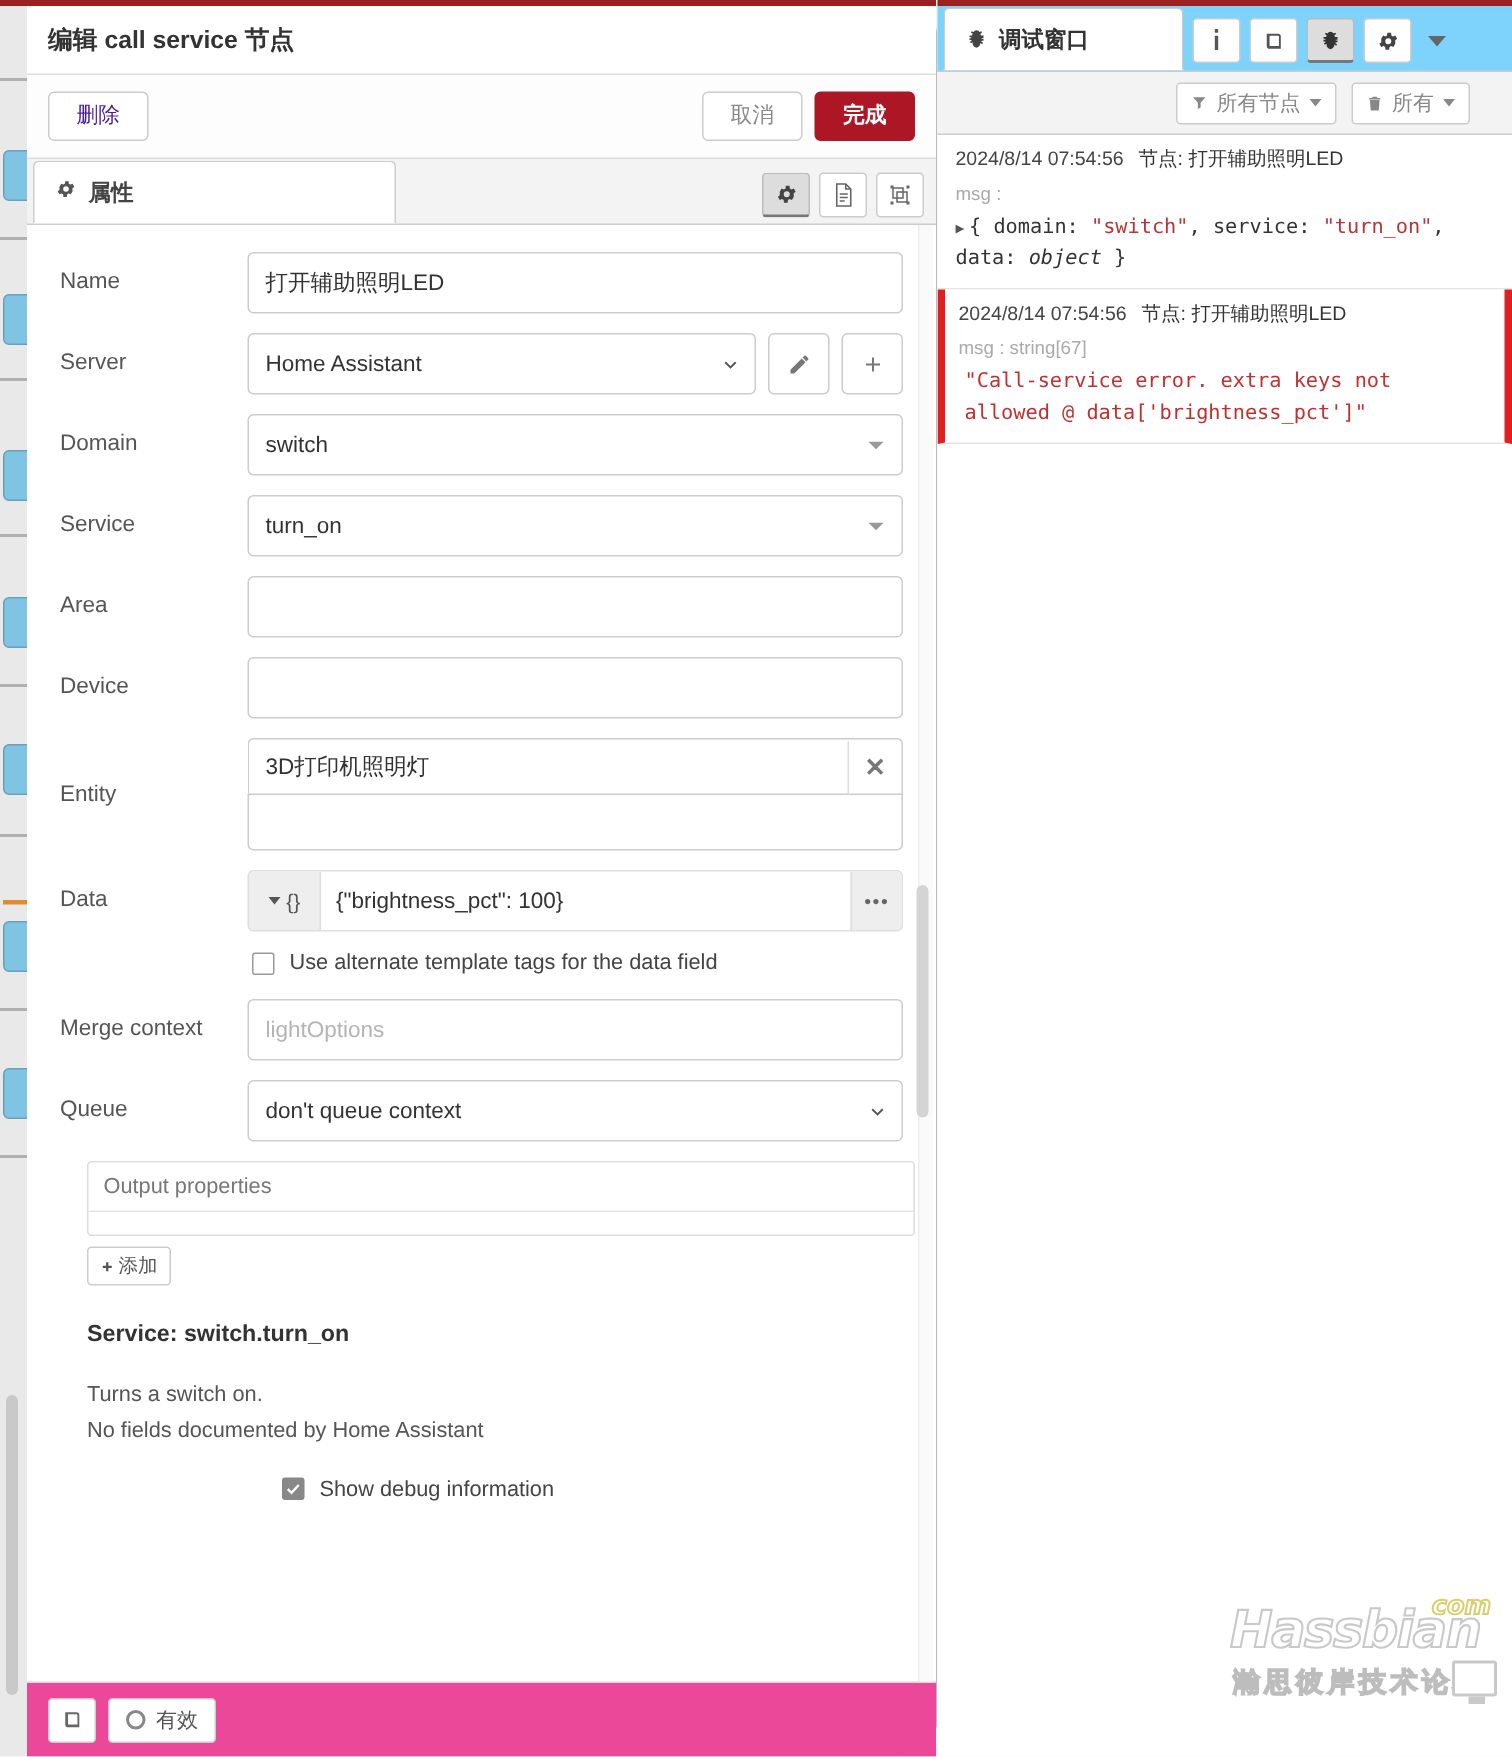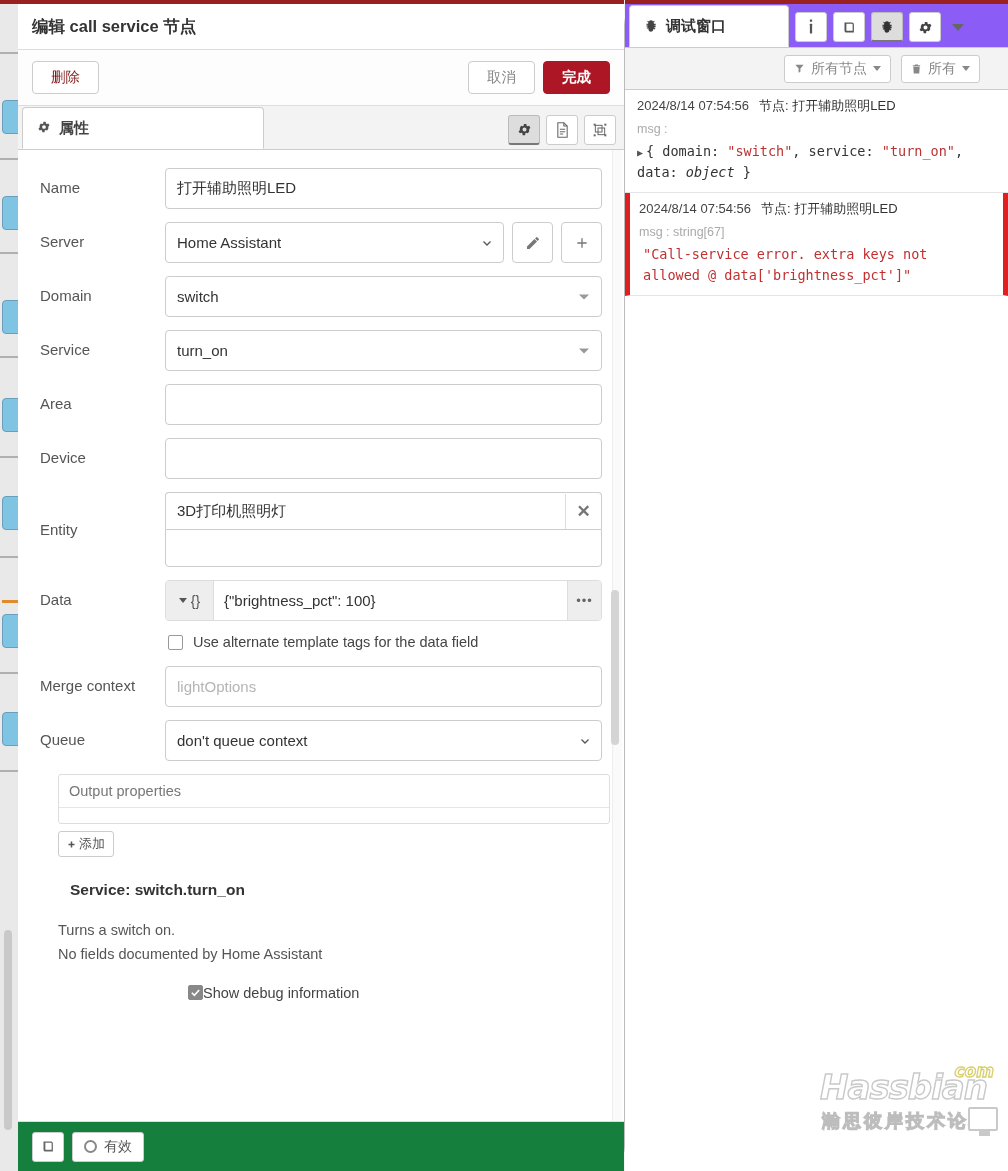--- a/index.html
+++ b/index.html
@@ -50,21 +50,21 @@
   .editor-actions {
     flex: 0 0 auto; height: 56px; display: flex; align-items: center;
     padding: 0 14px; gap: 8px; background: #fdfdfd; border-bottom: 1px solid #ddd;
   }
   .btn {
     font-family: "Liberation Sans", sans-serif; font-size: 14.5px;
     border-radius: 4px; cursor: pointer; background: #fff;
     border: 1px solid #ccc; color: #888;
     padding: 8px 18px; line-height: 1.1;
   }
-  .btn-delete { color:#7f1d1d; }
+  .btn-delete { color:#4c1d95; }
   .btn-cancel { color:#888; }
   .btn-done { background: #ad1625; border-color:#ad1625; color:#fff; font-weight:bold; }
   .spacer { flex: 1 1 auto; }
 
   
   .tabrow {
     flex: 0 0 auto; height: 44px; position: relative;
     background: #f3f3f3; border-bottom: 1px solid #ccc;
     display:flex; align-items:flex-end;
   }
@@ -171,47 +171,47 @@
   }
   .outprops-hdr { height:33px; display:flex; align-items:center; padding:0 10px; font-size:14.5px; color:#777; border-bottom:1px solid #e6e6e6; }
   .outprops-body { height:15px; }
   .add-btn {
     margin: 7px 0 0 18px; display:inline-flex; align-items:center; gap:3px;
     border:1px solid #ccc; background:#fff; border-radius:3px;
     padding:3px 8px; font-size:13px; color:#555; cursor:pointer;justify-content:center;
   }
 
   .svc-block { margin: 24px 0 0 18px; }
-  .svc-title { font-size:15.5px; font-weight:bold; color:#333; margin-bottom: 20px; margin-left: 12px; }
+  .svc-title { font-size:15.5px; font-weight:bold; color:#333; margin-bottom: 20px; }
   .svc-line { font-size:14.5px; color:#555; line-height:1.65; }
 
-  .debug-chk { display:flex; align-items:center; margin: 18px 0 0 148px; }
+  .debug-chk { display:flex; align-items:center; gap:10px; margin: 18px 0 0 148px; }
 
   
   .editor-footer {
-    flex: 0 0 auto; height: 50px; border-top:1px solid #ddd; background:#15803d;
+    flex: 0 0 auto; height: 50px; border-top:1px solid #ddd; background:#ec4899;
     display:flex; align-items:center; padding: 0 14px; gap: 8px;
   }
   .foot-btn {
     height:30px; border:1px solid #ccc; background:#fff; border-radius:3px;
     display:flex; align-items:center; justify-content:center; gap:7px;
     padding: 0 11px; font-size:14px; color:#555; cursor:pointer;
   }
   .foot-btn.sq { width:32px; padding:0; }
   .ring { width:13px;height:13px;border:2px solid #888;border-radius:50%; flex:0 0 13px; }
 
   
   .debug {
     position:absolute; left: 625px; top:0; width: 383px; height: 1171px;
     background:#f3f3f3; display:flex; flex-direction:column;
   }
   .debug-topline { height:4px; background:#9b2020; flex:0 0 auto; }
   .debug-tabs {
     flex:0 0 auto; height:44px; display:flex; align-items:flex-end;
-    padding-left: 4px; gap:6px; border-bottom:1px solid #ccc; background:#8b5cf6;
+    padding-left: 4px; gap:6px; border-bottom:1px solid #ccc; background:#7dd3fc;
   }
   .dtab {
     height:42px; min-width:160px; background:#fff; border:1px solid #ccc;
     border-bottom:1px solid #fff; border-radius:4px 4px 0 0;
     display:flex; align-items:center; gap:8px; padding:0 14px;
     font-size:15px; font-weight:bold; color:#333; cursor:pointer; position:relative; z-index:2;
   }
   .dtab-icons { display:flex; align-items:center; gap:6px; padding-bottom:5px; }
   .caret-dn-btn { width:22px;height:26px; display:flex;align-items:center;justify-content:center; cursor:pointer; }
 

